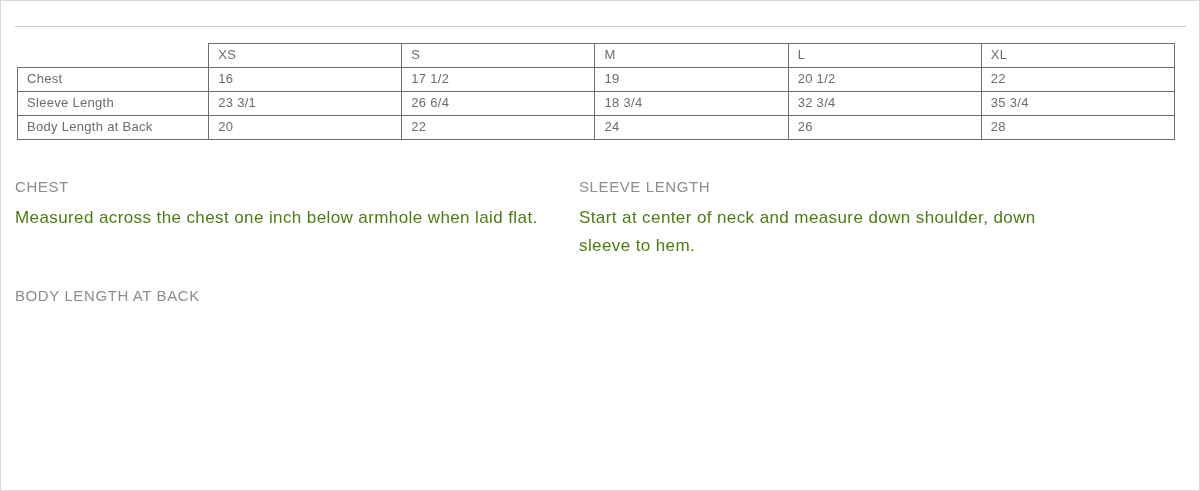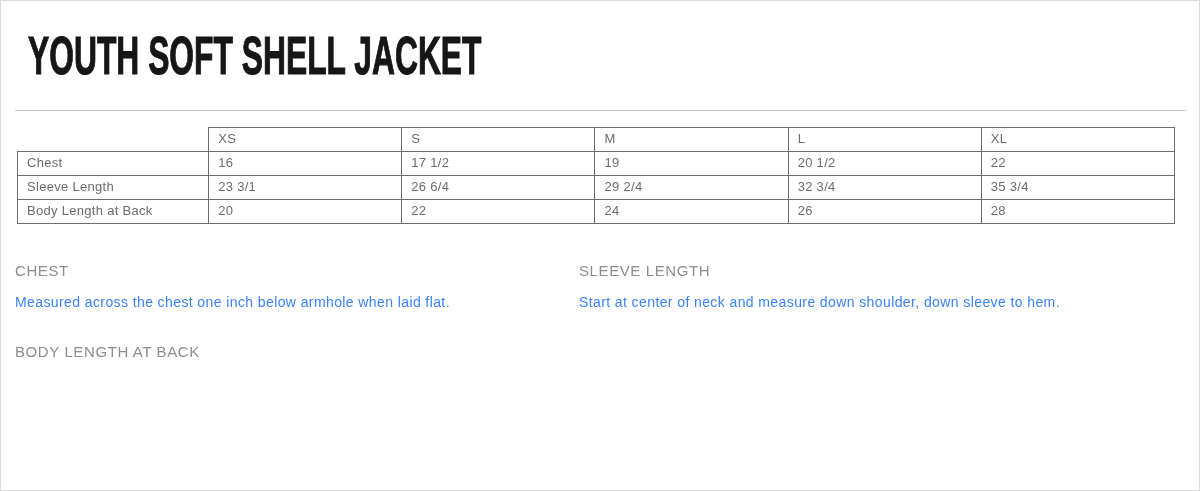--- a/index.html
+++ b/index.html
@@ -75,34 +75,33 @@
   .def-col-right { flex: 1 1 auto; }
   .def h2 {
     margin: 0 0 9px 0;
     font-size: 15px;
     font-weight: normal;
     letter-spacing: 0.6px;
     color: #8d8d8d;
   }
   .def p {
     margin: 0;
-    font-size: 14px;
+    font-size: 17px;
     line-height: 28px;
     letter-spacing: 0.4px;
-    color: #3b82f6;
+    color: #4d7c0f;
   }
   .def-col-right .def p { max-width: 510px; }
   .def-col-left  .def p { max-width: 545px; }
 </style>
 </head>
 <body>
 
 <div class="page">
 
-  <h1 class="product-title"><span class="condensed">YOUTH SOFT SHELL JACKET</span></h1>
 
   <hr class="title-divider">
 
 
   <table class="meas-table">
     <colgroup>
       <col style="width:191px">
       <col style="width:193px">
       <col style="width:193px">
       <col style="width:193px">
@@ -125,21 +124,21 @@
         <td>16</td>
         <td>17 1/2</td>
         <td>19</td>
         <td>20 1/2</td>
         <td>22</td>
       </tr>
       <tr>
         <td>Sleeve Length</td>
         <td>23 3/1</td>
         <td>26 6/4</td>
-        <td>29 2/4</td>
+        <td>18 3/4</td>
         <td>32 3/4</td>
         <td>35 3/4</td>
       </tr>
       <tr>
         <td>Body Length at Back</td>
         <td>20</td>
         <td>22</td>
         <td>24</td>
         <td>26</td>
         <td>28</td>

